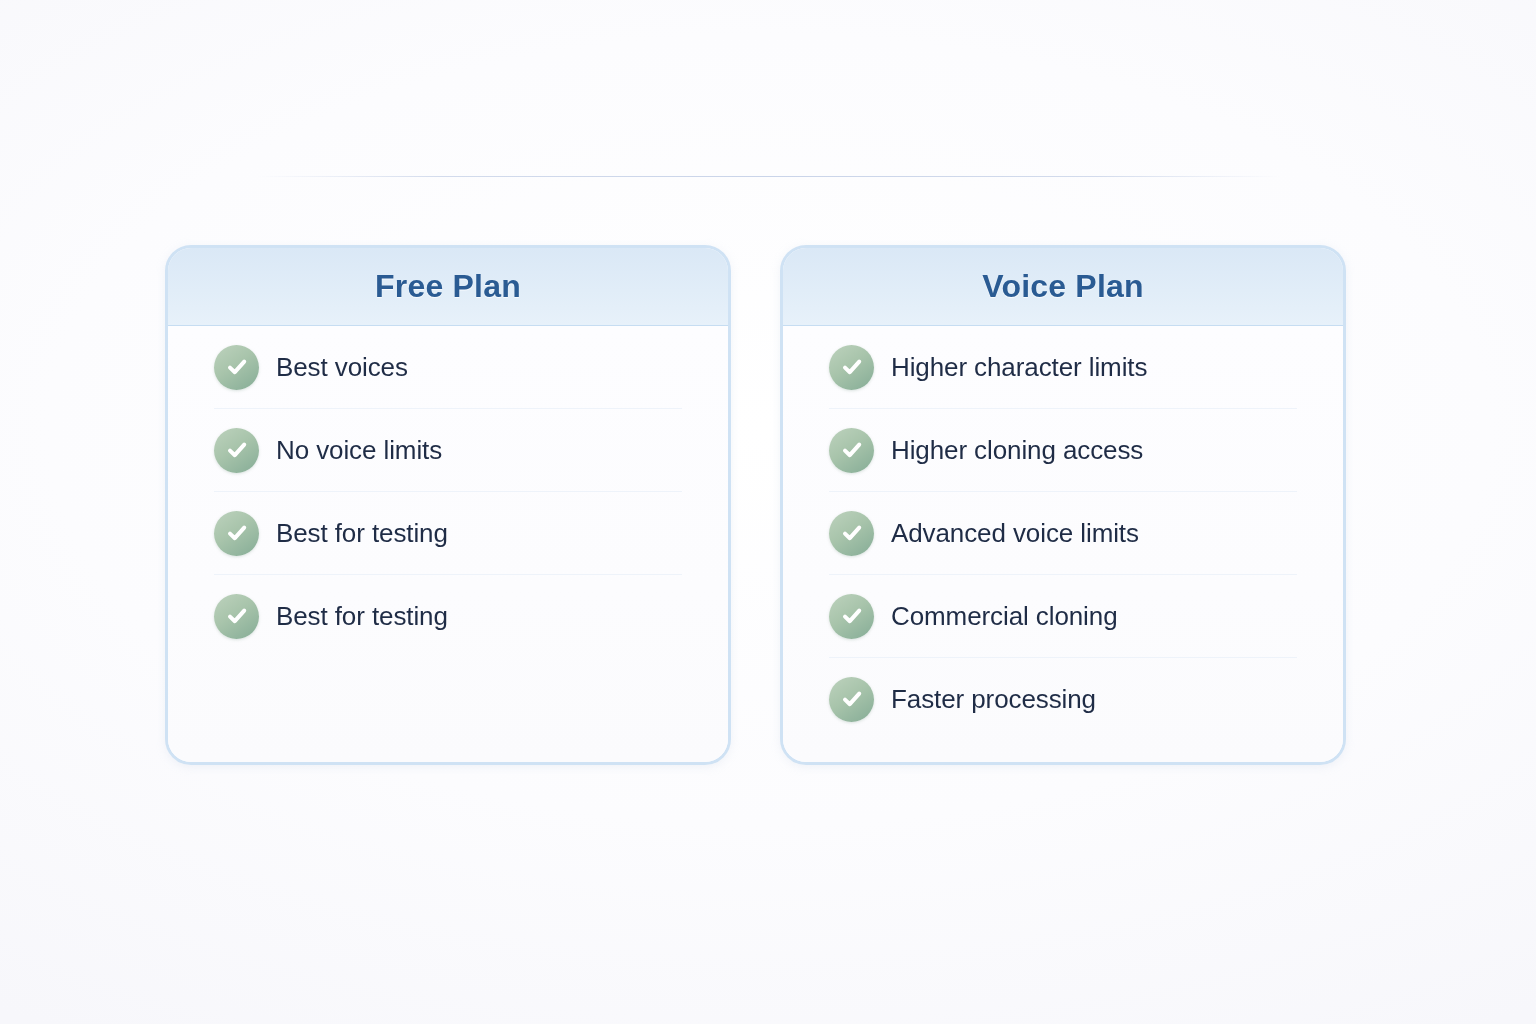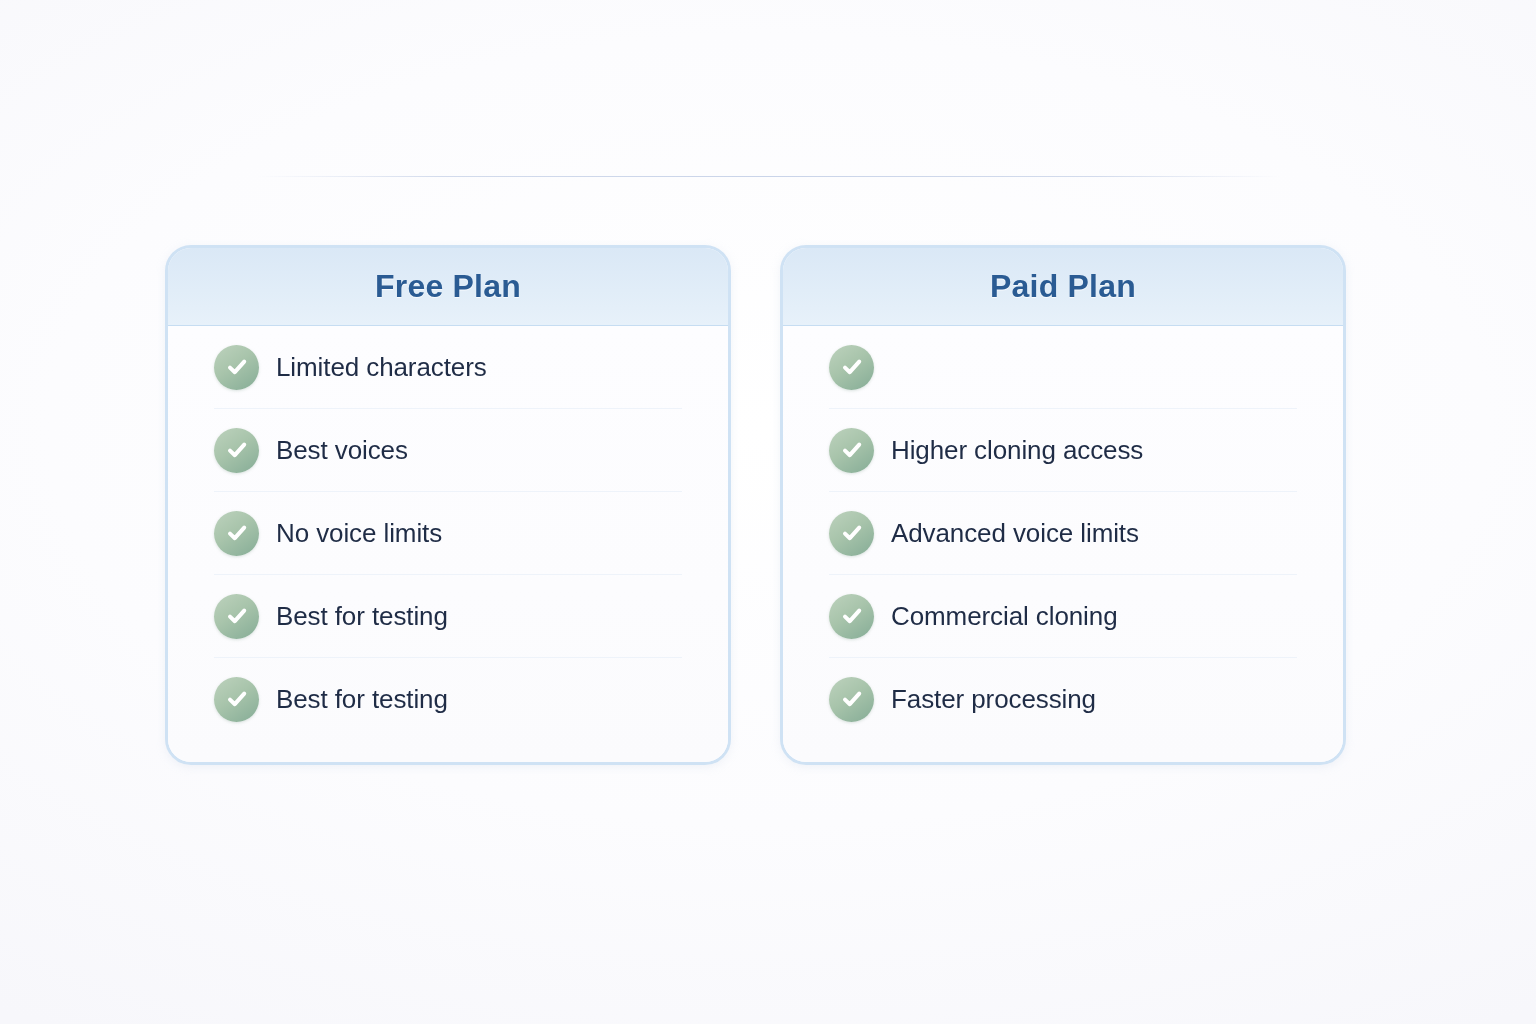--- a/index.html
+++ b/index.html
@@ -146,28 +146,20 @@
   <div class="title-rule"></div>
 
   <div class="cards">
 
     <div class="card left">
       <div class="card-header">
         <div class="card-header-title">Free Plan</div>
       </div>
       <div class="card-body">
 
-        <div class="feature-row">
-          <span class="check-icon">
-            <svg width="28" height="28" viewBox="0 0 28 28" aria-hidden="true">
-              <path d="M7 14.6 L11.8 19.2 L21.2 8.6" fill="none" stroke="#ffffff" stroke-width="4" stroke-linecap="round" stroke-linejoin="round"></path>
-            </svg>
-          </span>
-          <span class="feature-label">Limited characters</span>
-        </div>
 
         <div class="feature-row">
           <span class="check-icon">
             <svg width="28" height="28" viewBox="0 0 28 28" aria-hidden="true">
               <path d="M7 14.6 L11.8 19.2 L21.2 8.6" fill="none" stroke="#ffffff" stroke-width="4" stroke-linecap="round" stroke-linejoin="round"></path>
             </svg>
           </span>
           <span class="feature-label">Best voices</span>
         </div>
 
@@ -196,30 +188,31 @@
             </svg>
           </span>
           <span class="feature-label">Best for testing</span>
         </div>
 
       </div>
     </div>
 
     <div class="card right">
       <div class="card-header">
-        <div class="card-header-title">Paid Plan</div>
+        <div class="card-header-title">Voice Plan</div>
       </div>
       <div class="card-body">
 
         <div class="feature-row">
           <span class="check-icon">
             <svg width="28" height="28" viewBox="0 0 28 28" aria-hidden="true">
               <path d="M7 14.6 L11.8 19.2 L21.2 8.6" fill="none" stroke="#ffffff" stroke-width="4" stroke-linecap="round" stroke-linejoin="round"></path>
             </svg>
           </span>
+          <span class="feature-label">Higher character limits</span>
         </div>
 
         <div class="feature-row">
           <span class="check-icon">
             <svg width="28" height="28" viewBox="0 0 28 28" aria-hidden="true">
               <path d="M7 14.6 L11.8 19.2 L21.2 8.6" fill="none" stroke="#ffffff" stroke-width="4" stroke-linecap="round" stroke-linejoin="round"></path>
             </svg>
           </span>
           <span class="feature-label">Higher cloning access</span>
         </div>

